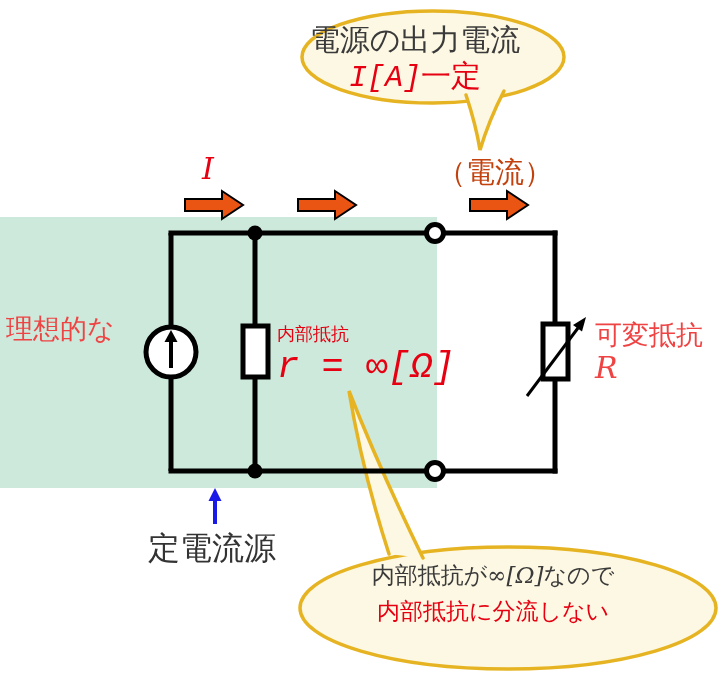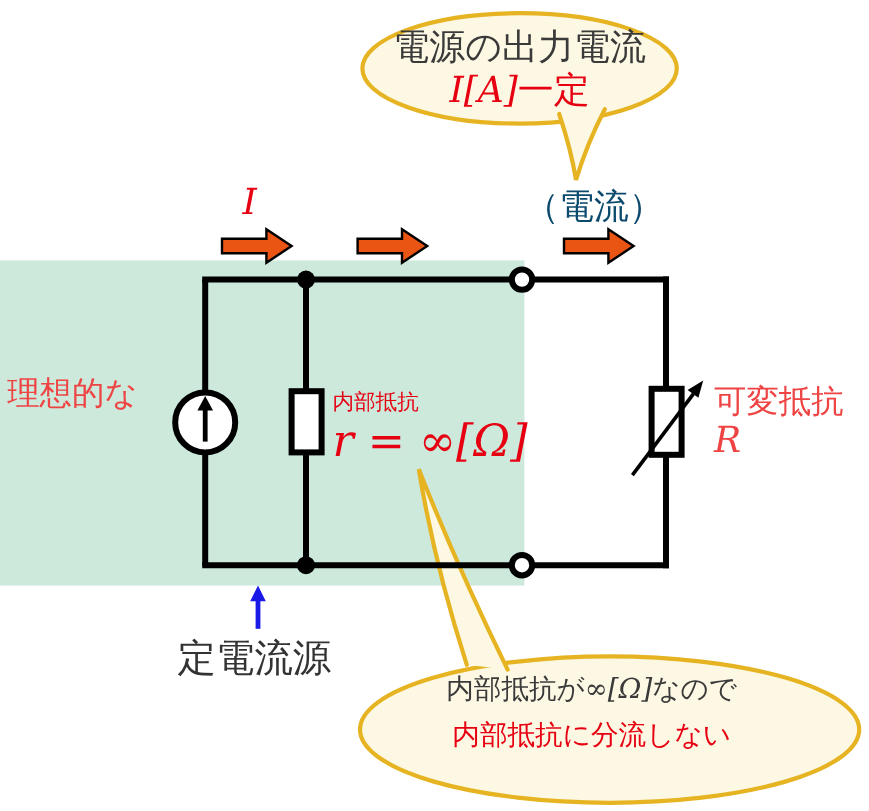--- a/index.html
+++ b/index.html
@@ -6,26 +6,26 @@
   body{
     width:724px;height:676px;position:relative;overflow:hidden;
     background:#ffffff;
     font-family:"DejaVu Sans","Liberation Sans",sans-serif;
   }
   .stage{position:absolute;left:0;top:0;width:724px;height:676px;}
   svg{position:absolute;left:0;top:0;}
   .lbl{position:absolute;white-space:nowrap;}
   .jp{color:#ef4444;font-size:27px;line-height:33px;}
   .math{font-family:"DejaVu Serif","Liberation Serif",serif;font-style:italic;}
-  .red{color:#e60012;}
+  .red{color:#e60012;font-family:Liberation Mono, monospace;}
   .cur-label{font-size:30px;color:#e60012;font-family:"DejaVu Serif","Liberation Serif",serif;font-style:italic;font-weight:500;}
   .cur-label sub{font-size:19px;}
-  .paren{color:#0c4a6e;font-size:29px;font-family:Liberation Serif, serif;}
+  .paren{color:#c2410c;font-size:29px;font-family:Liberation Serif, serif;}
   .bubble-text{position:absolute;text-align:center;color:#3a3a3a;}
-  .bt-top{left:302px;top:22px;width:262px;font-size:30px;line-height:36px;}
+  .bt-top{left:284px;top:22px;width:262px;font-size:30px;line-height:36px;}
   .bt-bottom{left:285px;top:556px;width:416px;font-size:23px;line-height:38px;}
   .small-note{font-size:32px;color:#333;}
 </style>
 </head>
 <body>
 
 <div class="stage">
 
   <svg width="724" height="676" viewBox="0 0 724 676">
 

